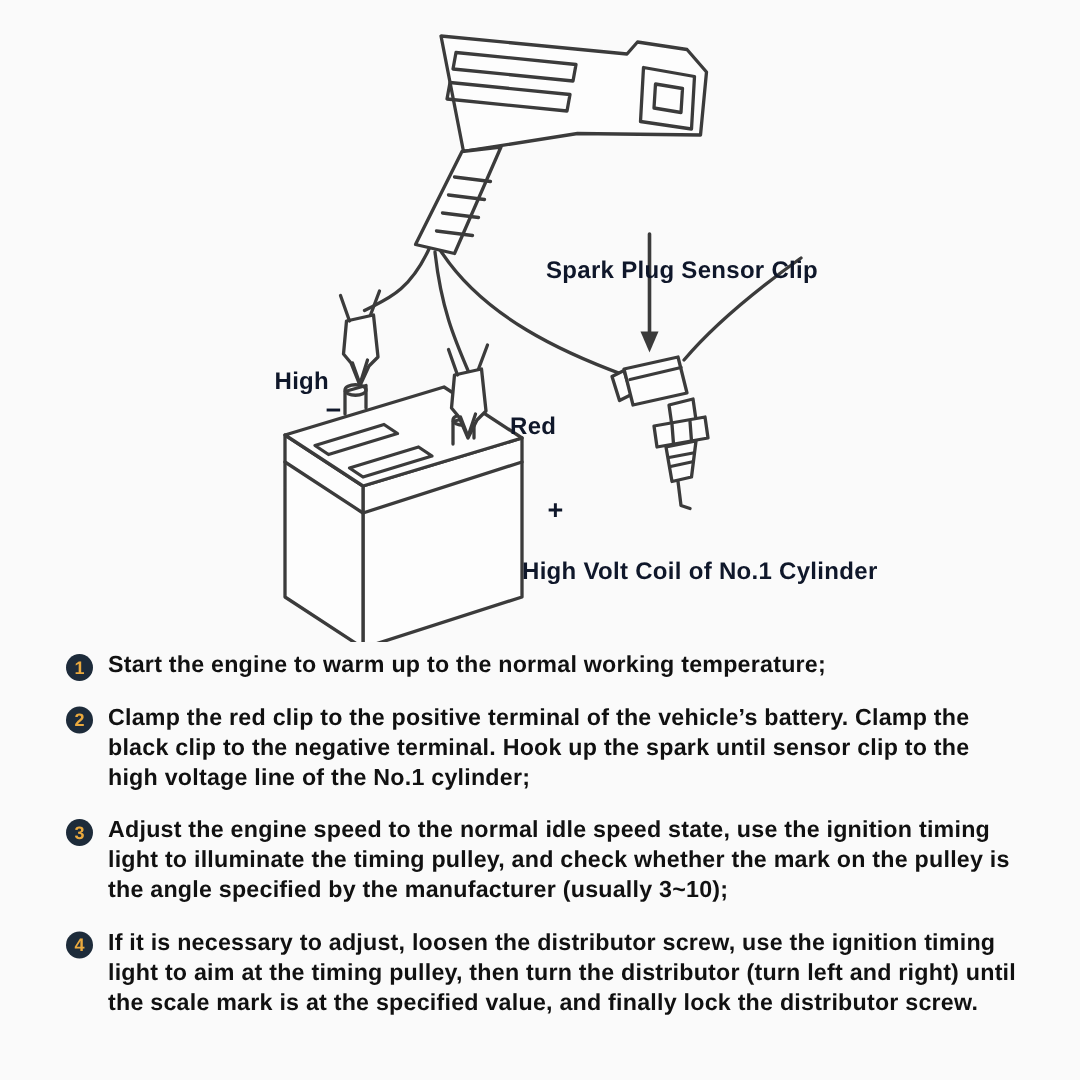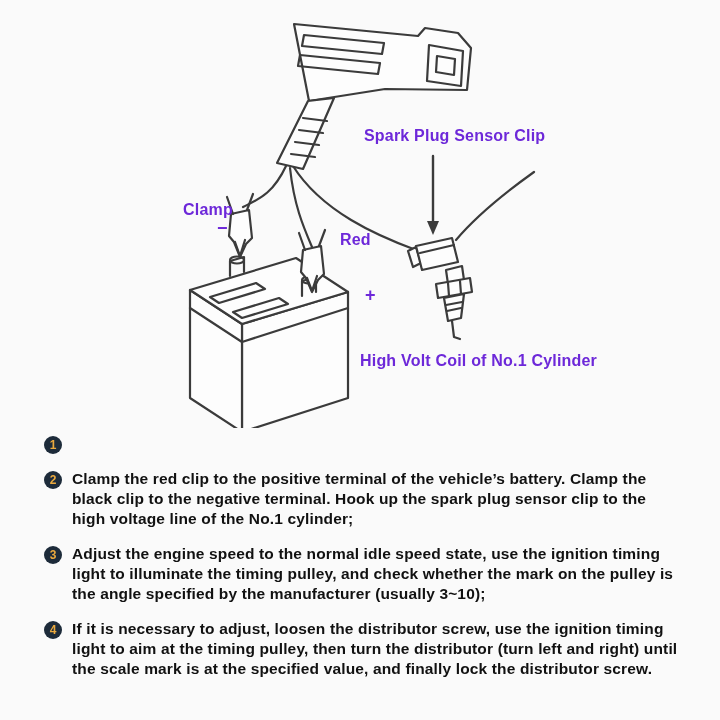--- a/index.html
+++ b/index.html
@@ -10,30 +10,31 @@
     color:#111;
     overflow:hidden;
   }
   .page{position:relative;width:720px;height:720px;}
   .diagram{position:relative;width:720px;height:428px;}
   .diagram svg{position:absolute;left:0;top:0;}
   .lbl{
     position:absolute;
     font-weight:700;
     font-size:16px;
-    color:#6d28d9;
+    color:#0f172a;
     white-space:nowrap;
     letter-spacing:.2px;
+    margin-top:45px;
   }
   .lbl-sensor{left:364px;top:127px;}
   .lbl-black{left:183px;top:201px;}
   .lbl-black-sign{left:217px;top:218px;font-size:18px;}
   .lbl-red{left:340px;top:231px;}
   .lbl-red-sign{left:365px;top:285px;font-size:18px;}
-  .lbl-coil{left:348px;top:352px;padding-left:12px;}
+  .lbl-coil{left:348px;top:328px;}
   .steps{
     list-style:none;
     margin:0;
     padding:6px 40px 0 44px;
   }
   .step{
     display:flex;
     align-items:flex-start;
     margin-bottom:15px;
   }
@@ -132,34 +133,35 @@
           <path d="M460,281 L461,294"></path>
           <path d="M444,298 L464,294 L461,318 L448,321 Z" fill="#fdfdfd"></path>
           <path d="M446,305 L462,302"></path>
           <path d="M447,311 L461,308"></path>
           <path d="M452,321 L454,337 L460,339"></path>
         </g>
       </g>
     </svg>
 
     <div class="lbl lbl-sensor">Spark Plug Sensor Clip</div>
-    <div class="lbl lbl-black">Clamp</div>
+    <div class="lbl lbl-black">High</div>
     <div class="lbl lbl-black-sign">−</div>
     <div class="lbl lbl-red">Red</div>
     <div class="lbl lbl-red-sign">+</div>
     <div class="lbl lbl-coil">High Volt Coil of No.1 Cylinder</div>
   </div>
 
   <ol class="steps">
     <li class="step">
       <span class="badge">1</span>
+      <p class="step-text">Start the engine to warm up to the normal working temperature;</p>
     </li>
     <li class="step">
       <span class="badge">2</span>
-      <p class="step-text">Clamp the red clip to the positive terminal of the vehicle’s battery. Clamp the black clip to the negative terminal. Hook up the spark plug sensor clip to the high voltage line of the No.1 cylinder;</p>
+      <p class="step-text">Clamp the red clip to the positive terminal of the vehicle’s battery. Clamp the black clip to the negative terminal. Hook up the spark until sensor clip to the high voltage line of the No.1 cylinder;</p>
     </li>
     <li class="step">
       <span class="badge">3</span>
       <p class="step-text">Adjust the engine speed to the normal idle speed state, use the ignition timing light to illuminate the timing pulley, and check whether the mark on the pulley is the angle specified by the manufacturer (usually 3~10);</p>
     </li>
     <li class="step">
       <span class="badge">4</span>
       <p class="step-text">If it is necessary to adjust, loosen the distributor screw, use the ignition timing light to aim at the timing pulley, then turn the distributor (turn left and right) until the scale mark is at the specified value, and finally lock the distributor screw.</p>
     </li>
   </ol>

